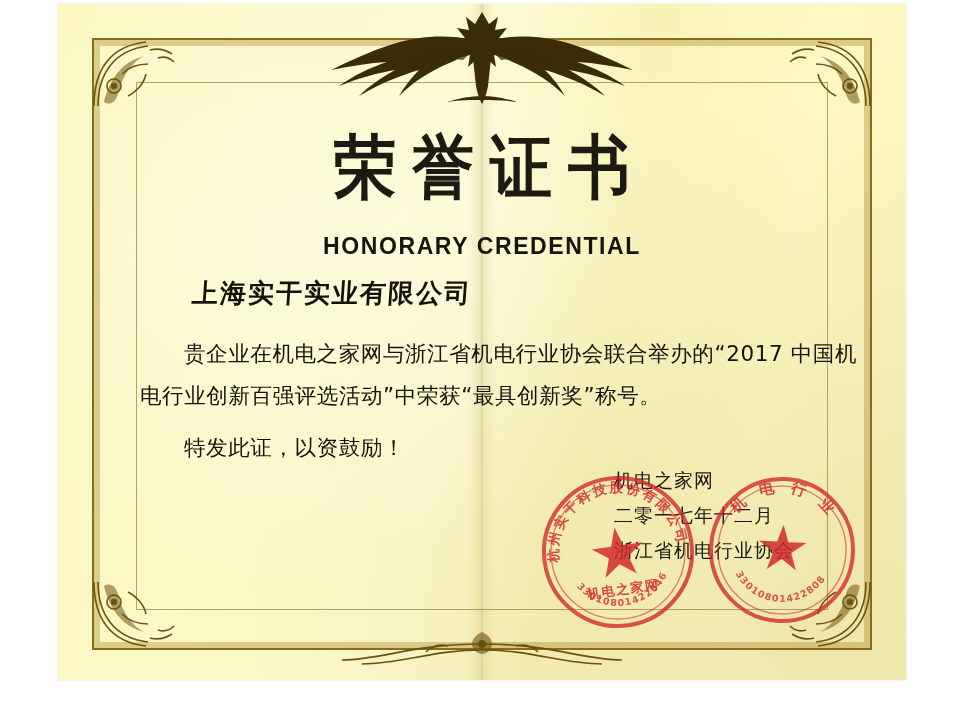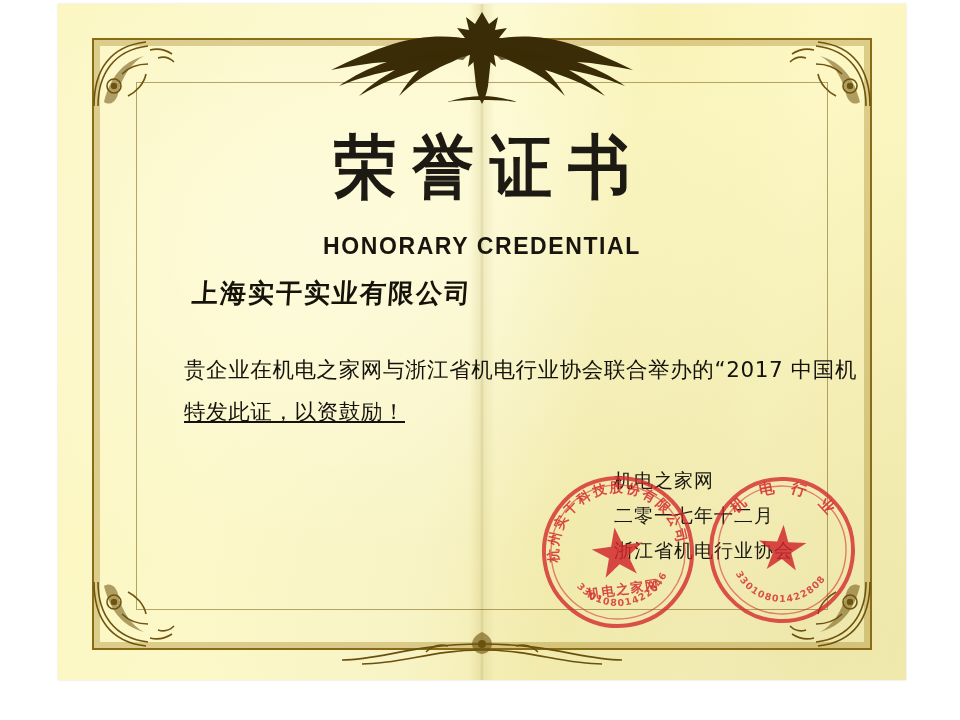--- a/index.html
+++ b/index.html
@@ -152,23 +152,23 @@
     transform: skewX(-4deg);
     display: inline-block;
   }
   .body-line {
     font-size: 21.5px;
     line-height: 1.95;
     letter-spacing: 0.6px;
     color: #14120c;
     white-space: nowrap;
   }
-  #para1 { margin-top: 38px; text-indent: 44px; text-align: right; }
+  #para1 { margin-top: 22px; text-indent: 44px; text-align: right; }
   #para2 { text-indent: 0; }
-  #para3 { text-indent: 44px; margin-top: 0; text-decoration: underline; }
+  #para3 { text-indent: 44px; margin-top: 10px; }
 
   
   #sign-block {
     position: absolute;
     right: 112px;
     bottom: 112px;
     text-align: left;
     font-family: "DejaVu Sans", "Liberation Sans", sans-serif;
     color: #1a1710;
     font-size: 19px;
@@ -279,20 +279,21 @@
     <div id="title-block">
       <div id="title-cn">荣誉证书</div>
       <div id="title-en">HONORARY CREDENTIAL</div>
     </div>
 
     <div id="body-block">
       <div>
         <span id="recipient">上海实干实业有限公司</span>
       </div>
       <div class="body-line" id="para1">贵企业在机电之家网与浙江省机电行业协会联合举办的“2017 中国机</div>
+      <div class="body-line" id="para2">电行业创新百强评选活动”中荣获“最具创新奖”称号。</div>
       <div class="body-line" id="para3">特发此证，以资鼓励！</div>
     </div>
 
     <div id="sign-block">
       <div>机电之家网</div>
       <div>二零一七年十二月</div>
       <div>浙江省机电行业协会</div>
     </div>
 
     <div class="seal" id="seal-left">

